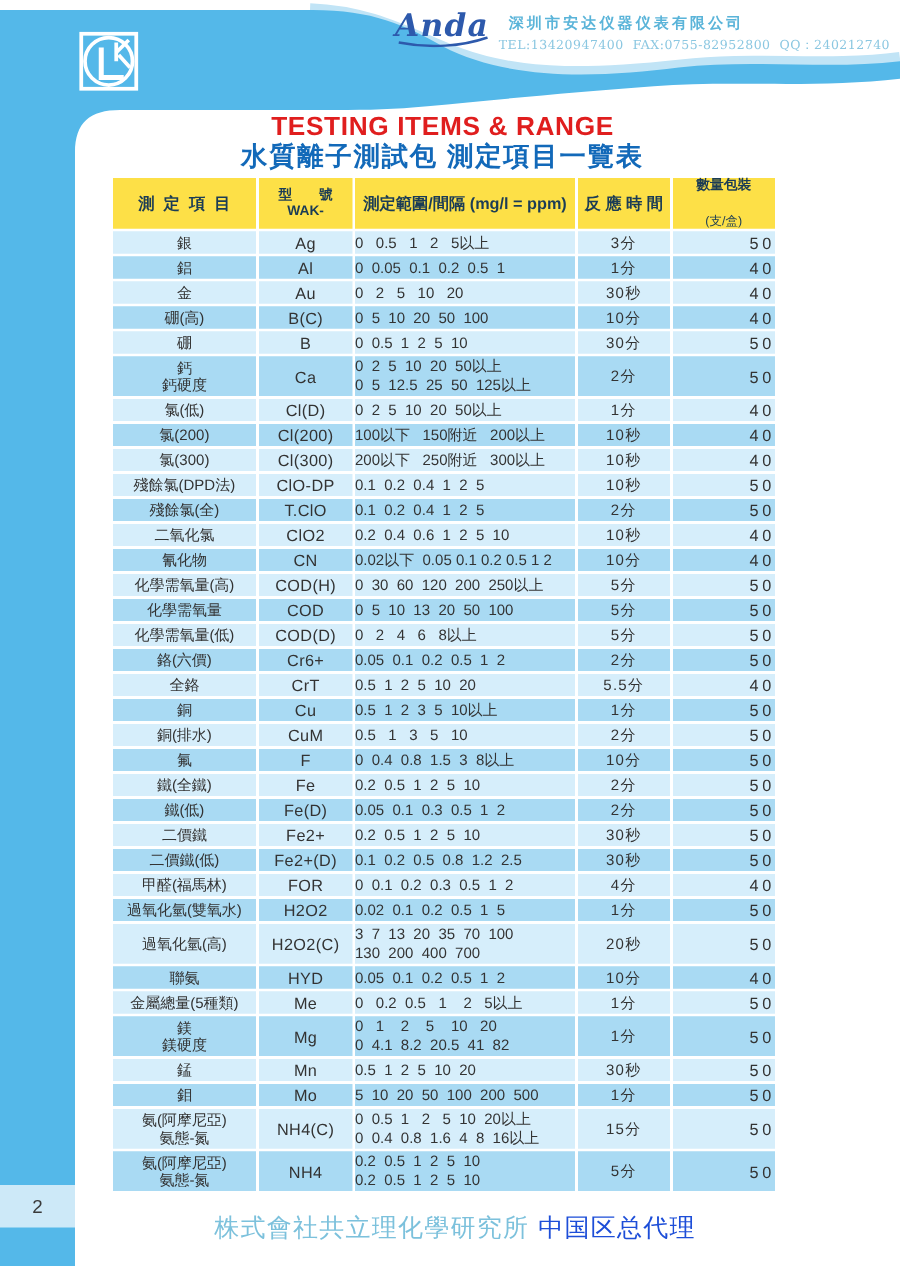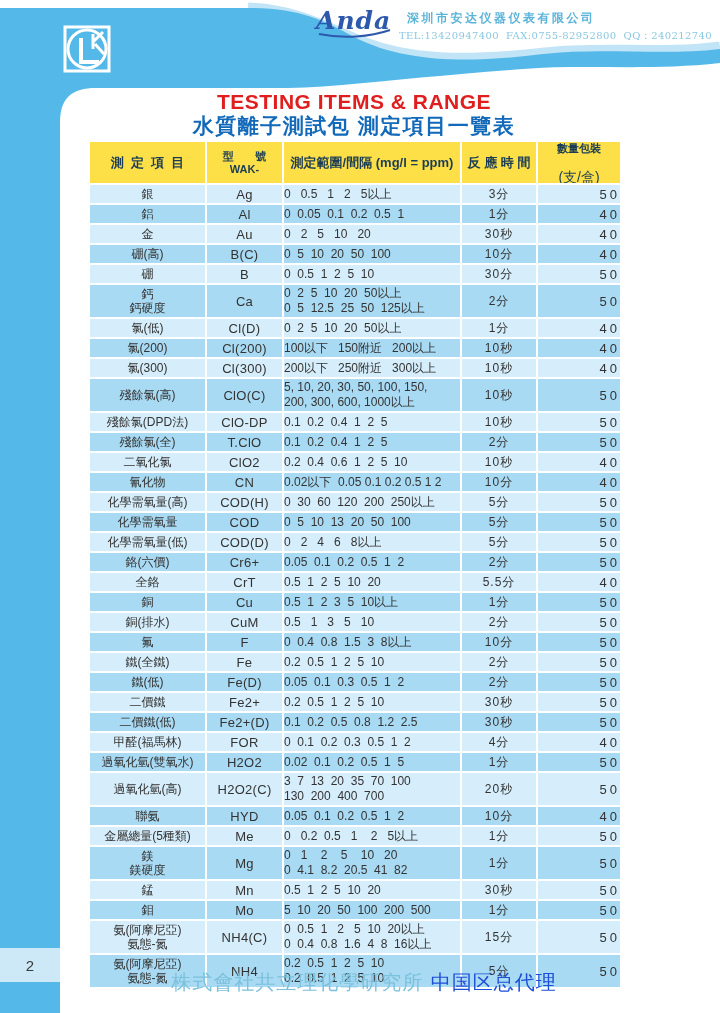--- a/index.html
+++ b/index.html
@@ -26,21 +26,21 @@
   table.items col.c1{width:117px}
   table.items col.c2{width:77px}
   table.items col.c3{width:178px}
   table.items col.c4{width:76px}
   table.items col.c5{width:84px}
   table.items th,table.items td{border:2px solid #ffffff;padding:0;overflow:hidden;}
   table.items thead th{background:#fde047;color:#1b3c55;height:30px;
         font-size:13px;font-weight:bold;line-height:14px;vertical-align:middle;}
   .pre{white-space:pre;}
   .th-sub{display:block;font-size:11px;font-weight:bold;line-height:13px;}
-  .th-sub-sm{display:block;font-size:14px;font-weight:normal;line-height:11px;margin-top:17px;}
+  .th-sub-sm{display:block;font-size:10px;font-weight:normal;line-height:11px;margin-top:17px;}
   tbody td{vertical-align:middle;color:#333;height:18px;}
   tr.light td{background:#d6eefb;}
   tr.dark td{background:#a9daf3;}
   td.c-item{text-align:center;font-size:12px;line-height:14px;white-space:pre-line;}
   td.c-model{text-align:center;font-size:13px;letter-spacing:.3px;}
   td.c-range{text-align:left;font-size:12px;line-height:15px;white-space:pre-wrap;
         padding-left:7px;}
   td.c-time{text-align:center;font-size:12px;letter-spacing:1px;}
   td.c-qty{text-align:right;font-size:13px;letter-spacing:3px;}
   tr.tall td{height:32px;}
@@ -166,28 +166,20 @@
       <td class="c-time">10秒</td>
       <td class="c-qty">40</td>
     </tr>
         <tr class="light">
       <td class="c-item">氯(300)</td>
       <td class="c-model">Cl(300)</td>
       <td class="c-range">200以下   250附近   300以上</td>
       <td class="c-time">10秒</td>
       <td class="c-qty">40</td>
     </tr>
-        <tr class="dark tall">
-      <td class="c-item">殘餘氯(高)</td>
-      <td class="c-model">ClO(C)</td>
-      <td class="c-range">5, 10, 20, 30, 50, 100, 150,
-200, 300, 600, 1000以上</td>
-      <td class="c-time">10秒</td>
-      <td class="c-qty">50</td>
-    </tr>
         <tr class="light">
       <td class="c-item">殘餘氯(DPD法)</td>
       <td class="c-model">ClO-DP</td>
       <td class="c-range">0.1  0.2  0.4  1  2  5</td>
       <td class="c-time">10秒</td>
       <td class="c-qty">50</td>
     </tr>
         <tr class="dark">
       <td class="c-item">殘餘氯(全)</td>
       <td class="c-model">T.ClO</td>

